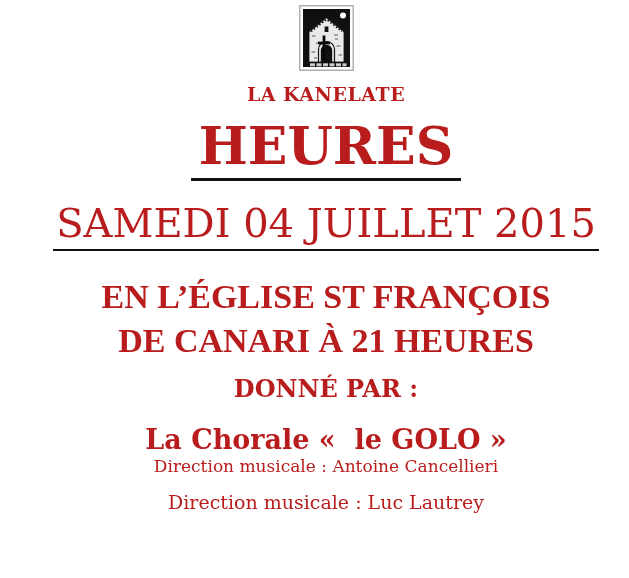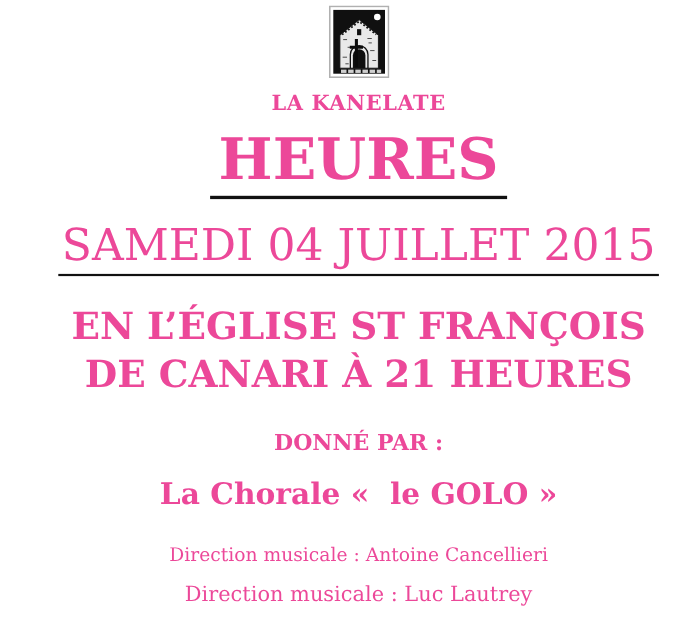--- a/index.html
+++ b/index.html
@@ -3,21 +3,21 @@
 <meta charset="utf-8">
 <style>
   html, body { margin: 0; padding: 0; }
   .page {
     position: relative;
     width: 616px;
     height: 578px;
     background: #ffffff;
     overflow: hidden;
     font-family: "DejaVu Serif", "Liberation Serif", serif;
-    color: #ec4899;
+    color: #b91c1c;
   }
   .content {
     padding-left: 36px;   
     text-align: center;
   }
   .logo-row { padding-top: 5px; line-height: 0; }
   .logo-row svg { display: inline-block; }
 
   .org {
     margin-top: 12px;
@@ -42,35 +42,36 @@
     font-weight: normal;
     line-height: 1;
     padding: 0 3px 6px 3px;
     border-bottom: 2px solid #111111;
   }
   .venue {
     margin-top: 24px;
     font-size: 34px;
     font-weight: bold;
     line-height: 1.3;
+    font-family: Liberation Serif, serif;
   }
   .given-by {
-    margin-top: 27px;
-    font-size: 20px;
+    margin-top: 12px;
+    font-size: 24px;
     font-weight: bold;
     line-height: 1.2;
   }
   .choir-name-1 {
     margin-top: 20px;
     font-size: 27px;
     font-weight: bold;
     line-height: 1.2;
   }
   .choir-dir-1 {
-    margin-top: 28px;
+    margin-top: 0;
     font-size: 17px;
     font-weight: normal;
     line-height: 1.2;
   }
   .choir-name-2 {
     margin-top: 34px;
     font-size: 20px;
     font-weight: bold;
     line-height: 1.2;
   }

